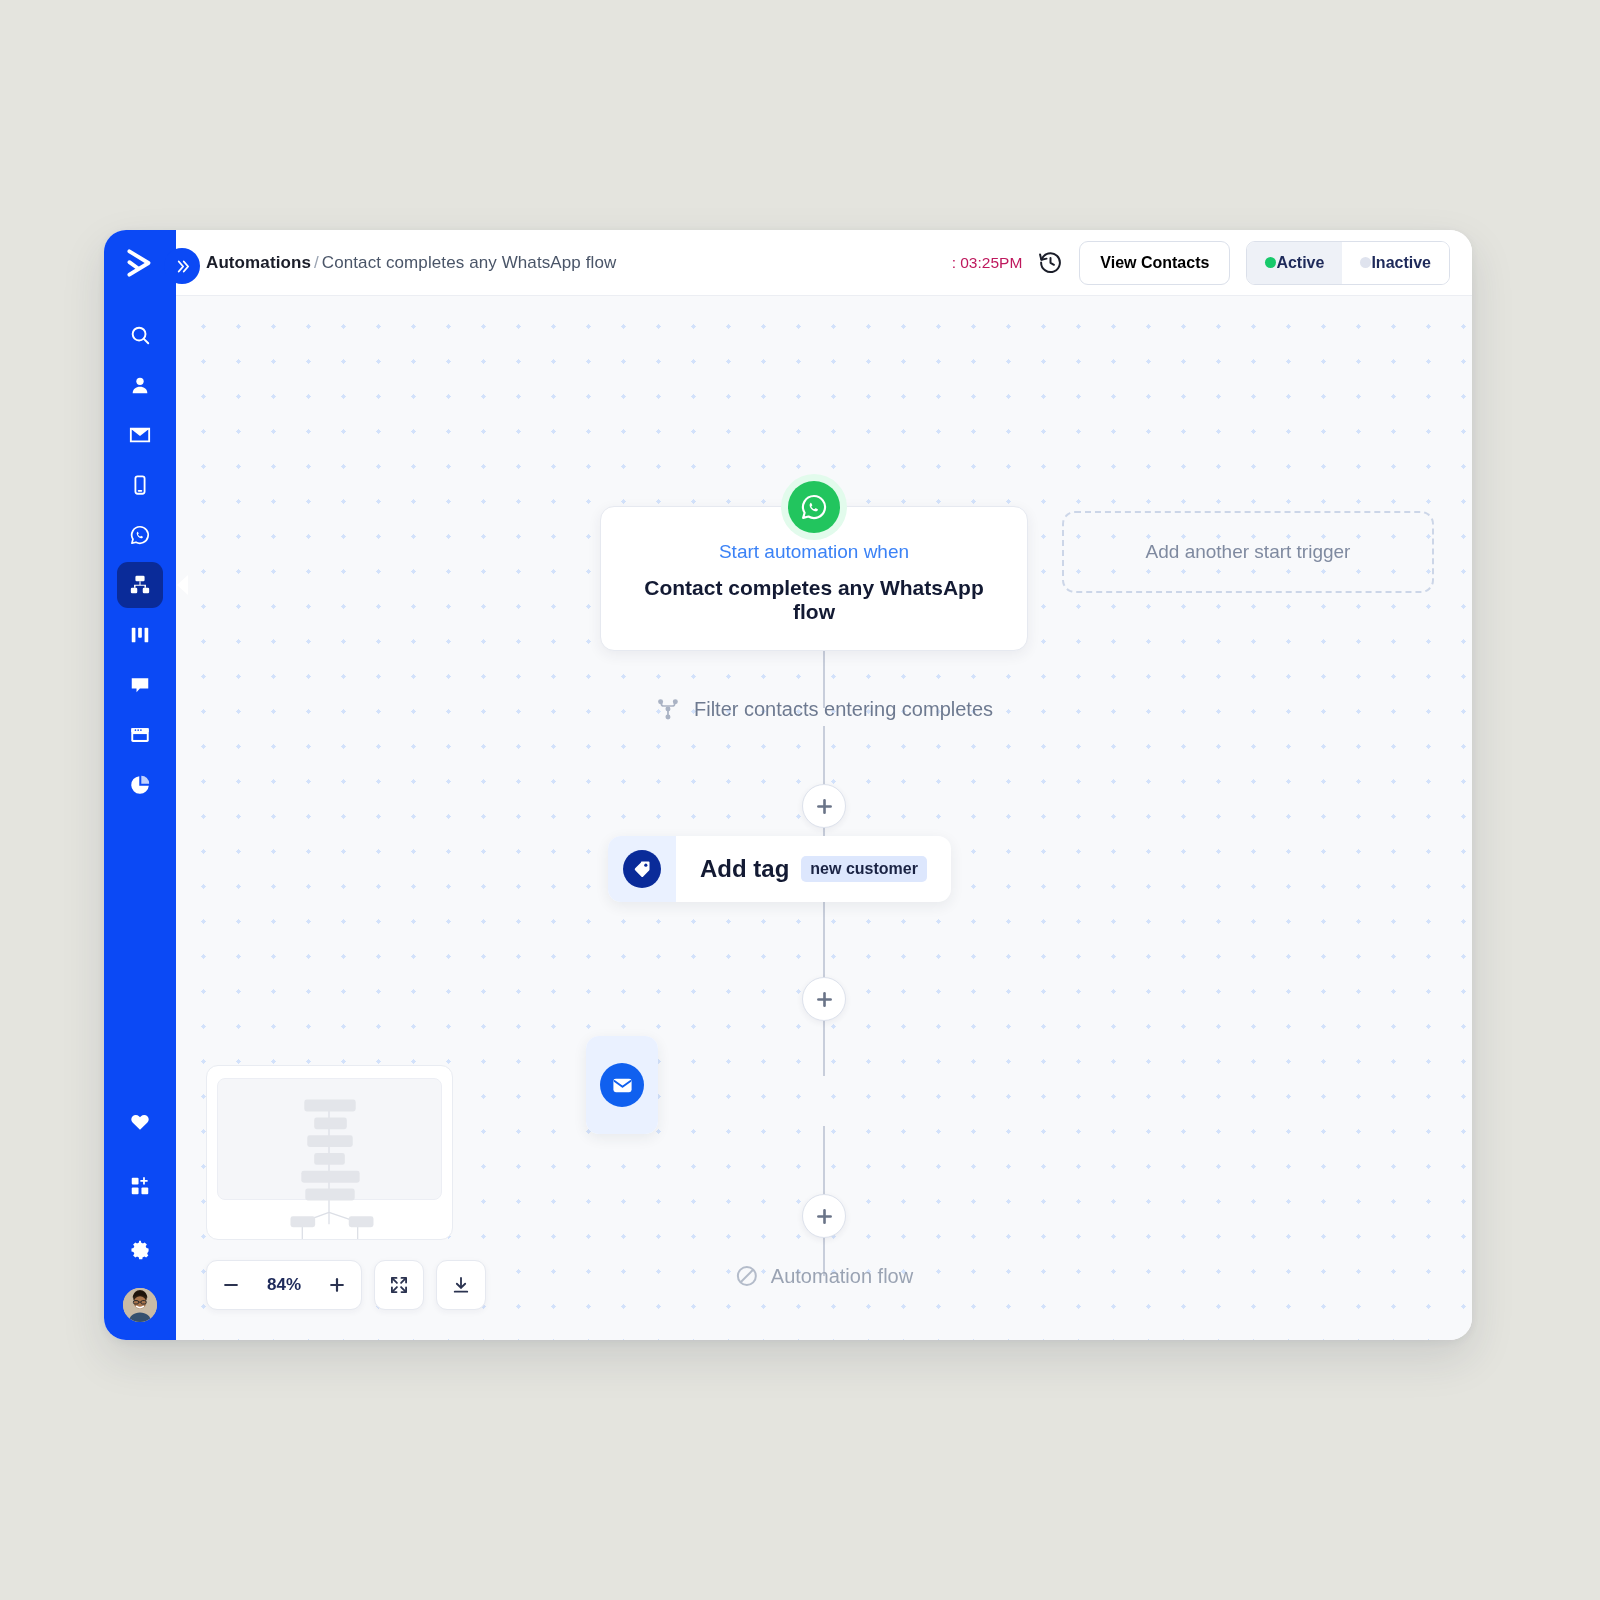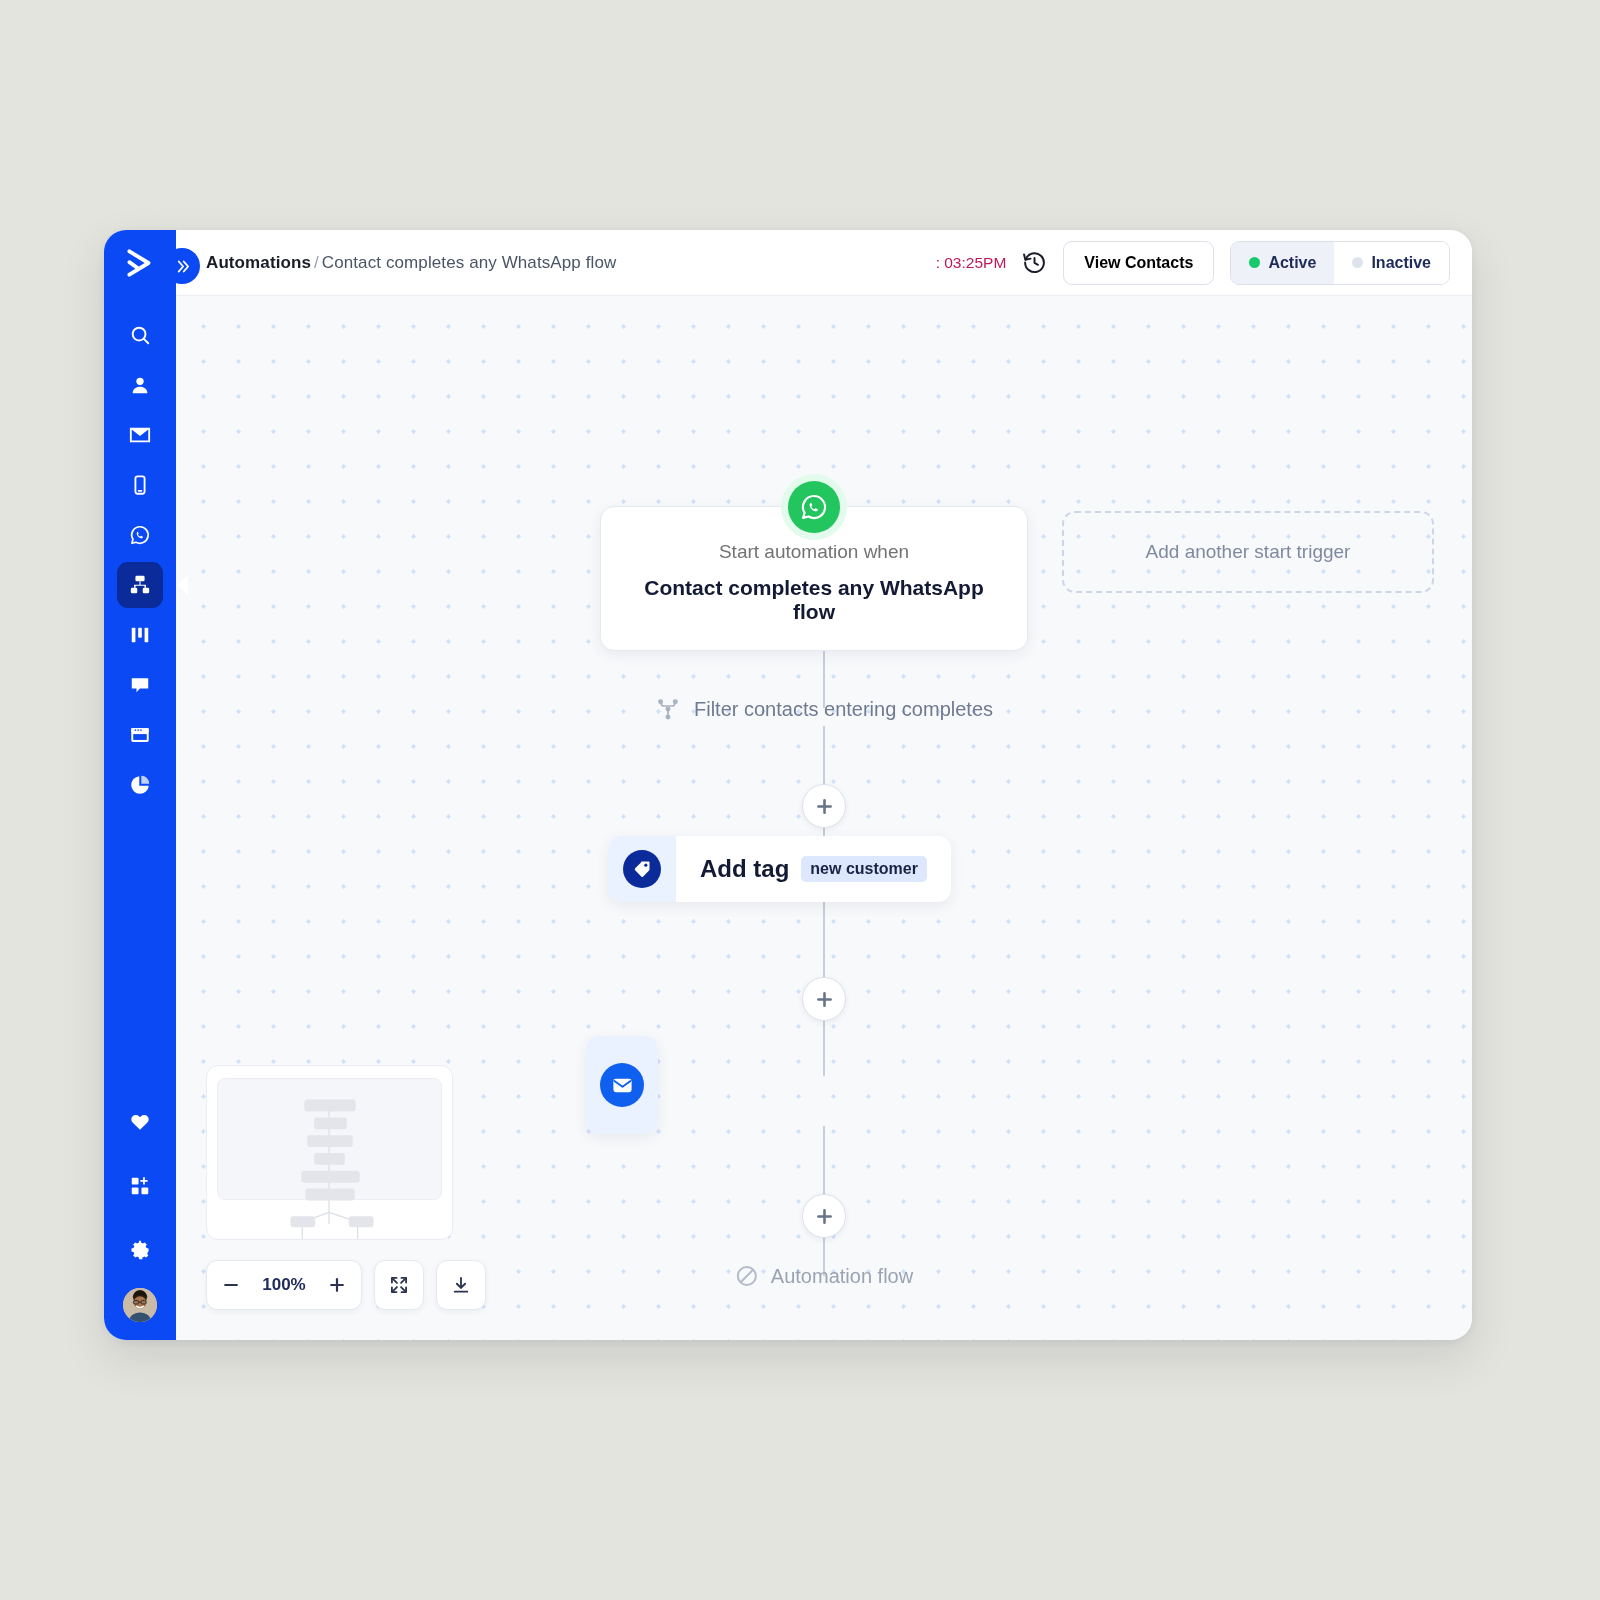--- a/index.html
+++ b/index.html
@@ -118,21 +118,21 @@
     white-space: nowrap;
   }
   #status-toggle {
     display: flex; align-items: stretch;
     border: 1px solid #dbe0ea;
     border-radius: 9px;
     overflow: hidden;
     height: 44px;
   }
   .status-opt {
-    display: flex; align-items: center; gap: 8px;
+    display: flex; align-items: center; 
     padding: 0 18px;
     font-size: 16px; font-weight: 700; color: #1e2a5a;
     background: #fff; cursor: pointer;
     white-space: nowrap;
   }
   .status-opt.sel { background: #eef1f7; }
   .status-dot { width: 11px; height: 11px; border-radius: 50%; background: #dfe3ee; flex: 0 0 11px; }
   .status-opt.sel .status-dot { background: #17c96b; }
 
   
@@ -169,21 +169,21 @@
   #trigger-icon {
     position: absolute;
     left: 50%; top: -26px;
     transform: translateX(-50%);
     width: 52px; height: 52px; border-radius: 50%;
     background: #22c55e;
     box-shadow: 0 0 0 7px #e2fbec;
     display: flex; align-items: center; justify-content: center;
   }
   #trigger-icon svg { width: 30px; height: 30px; }
-  #trigger-sub { font-size: 19px; color: #737373; margin-bottom: 13px; }
+  #trigger-sub { font-size: 19px; color: #3b82f6; margin-bottom: 13px; }
   #trigger-title { font-size: 21px; font-weight: 700; color: #131a33; }
 
   #add-trigger-box {
     position: absolute;
     left: 886px; top: 215px;
     width: 372px; height: 82px;
     border: 2px dashed #ccd6e8;
     border-radius: 13px;
     display: flex; align-items: center; justify-content: center;
     font-size: 19px; color: #7f8aa0;
@@ -619,21 +619,21 @@
         </svg>
       </div>
 
       <div id="zoom-bar">
         <div class="zc-group">
           <button class="zc-btn">
             <svg viewBox="0 0 24 24" fill="none" stroke="currentColor" stroke-width="2.6" stroke-linecap="round">
                 <line x1="5" y1="12" x2="19" y2="12"></line>
               </svg>
           </button>
-          <span id="zoom-level">100%</span>
+          <span id="zoom-level">84%</span>
           <button class="zc-btn">
             <svg viewBox="0 0 24 24" fill="none" stroke="currentColor" stroke-width="2.6" stroke-linecap="round">
                 <line x1="12" y1="5" x2="12" y2="19"></line>
                 <line x1="5" y1="12" x2="19" y2="12"></line>
               </svg>
           </button>
         </div>
         <div class="zc-group">
           <button class="zc-btn">
             <svg viewBox="0 0 24 24" fill="none" stroke="currentColor" stroke-width="2.2" stroke-linecap="round" stroke-linejoin="round">

